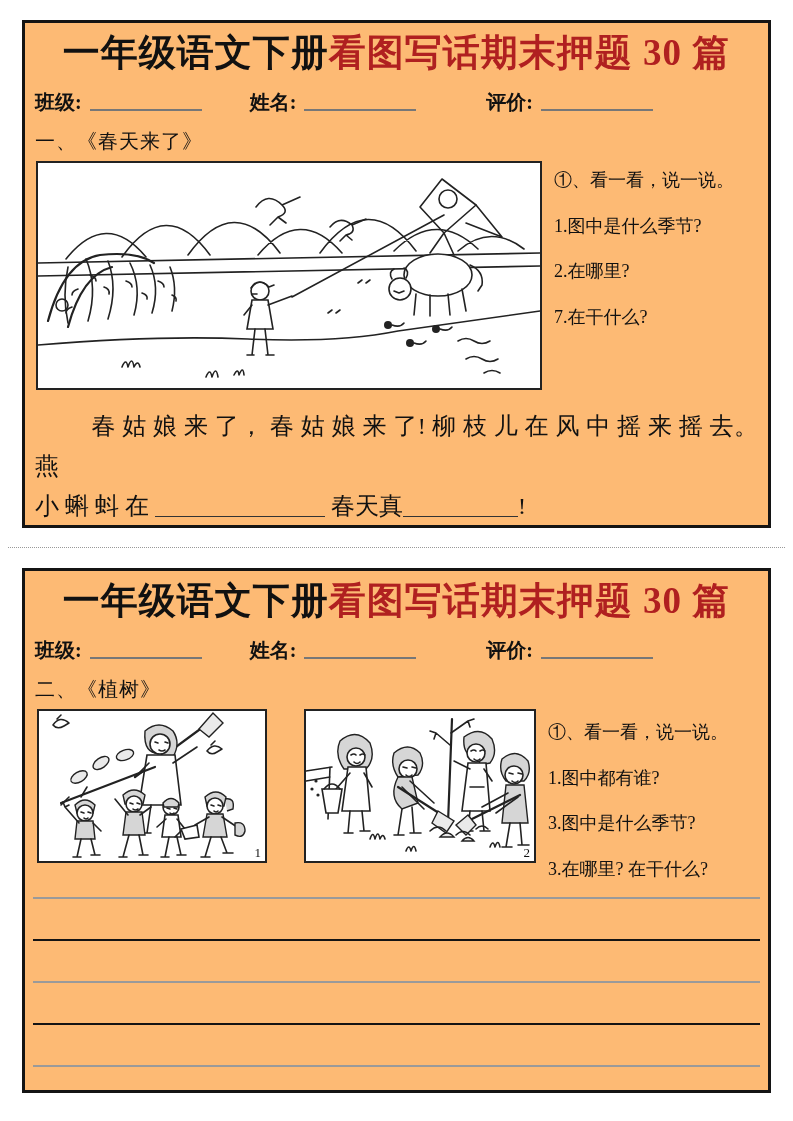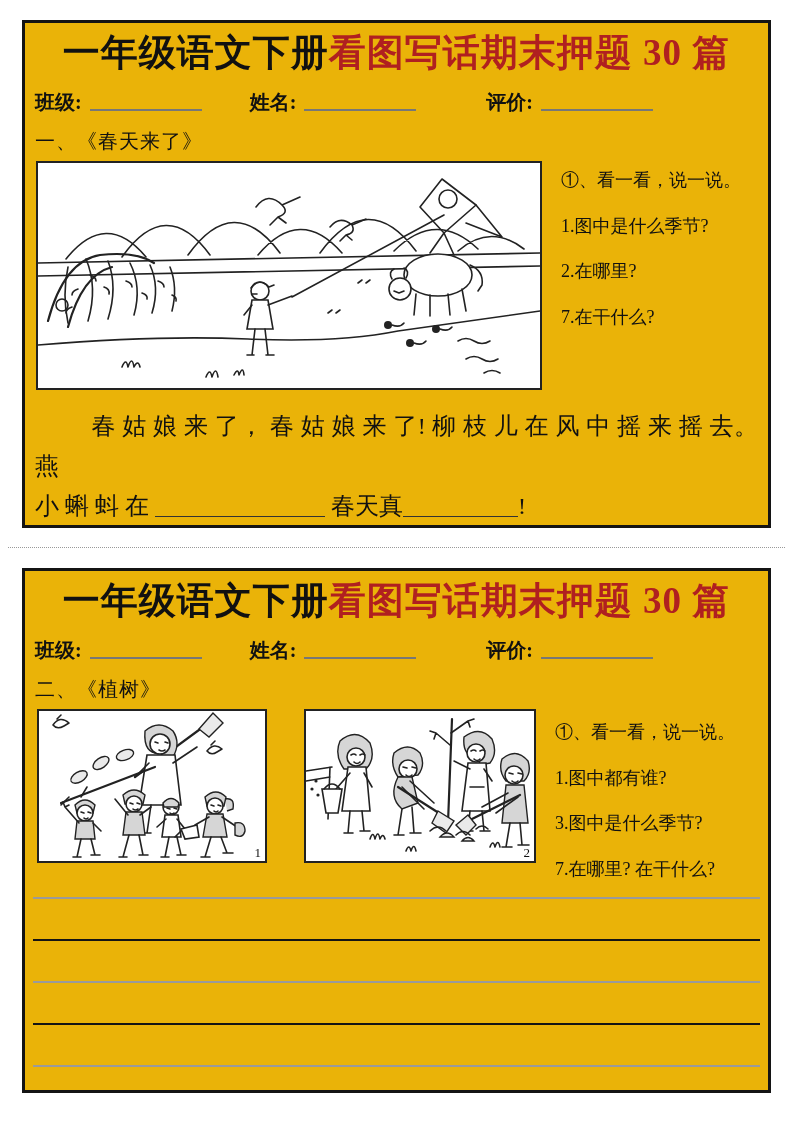--- a/index.html
+++ b/index.html
@@ -2,21 +2,21 @@
 <html><head>
 <meta charset="utf-8">
 <style>
   html,body{margin:0;padding:0;}
   body{
     width:793px;height:1121px;background:#ffffff;position:relative;
     font-family:"Liberation Serif","DejaVu Serif",serif;color:#111;
   }
   .page{
     position:absolute;left:22px;width:749px;border:3px solid #141414;
-    box-sizing:border-box;background:#eab308;overflow:hidden;
+    box-sizing:border-box;background:#fdba74;overflow:hidden;
   }
   #page1{top:20px;height:508px;}
   #page2{top:568px;height:525px;}
   .doc-title{
     text-align:center;margin-top:8px;font-size:37px;font-weight:bold;
     letter-spacing:1px;line-height:1.2;white-space:nowrap;
   }
   .doc-title .red{color:#b02020;}
   .fields{
     display:flex;align-items:flex-end;margin:14px 10px 0 10px;
@@ -31,21 +31,21 @@
   .fgroup.g3{margin-left:70px;}
   .sec-heading{margin:12px 0 0 10px;font-size:20px;letter-spacing:1px;}
   .content-row{display:flex;margin-top:6px;}
   .pic-box{
     border:2px solid #222;box-sizing:border-box;background:#fff;position:relative;
   }
   #scene1-box{margin-left:11px;width:506px;height:229px;}
   .q-col{font-size:18px;line-height:1.25;}
   #q-col-1{margin-left:12px;width:218px;padding-top:8px;}
   #q-col-2{margin-left:12px;width:212px;padding-top:12px;}
-  .q-line{margin-bottom:23px;white-space:nowrap;margin-left:7px;}
+  .q-line{margin-bottom:23px;white-space:nowrap;}
   .para{
     margin:16px 10px 0 10px;font-size:24px;line-height:40px;
   }
   .para-line{text-align:justify;text-align-last:justify;}
   .para-line.last{text-align:left;text-align-last:left;}
   .para-line.first{text-indent:0;}
   .indent{display:inline-block;width:56px;}
   .blank{
     display:inline-block;height:18px;border-bottom:1.5px solid #333;
     vertical-align:-3px;
@@ -288,21 +288,21 @@
         <path class="filll" d="M134 126 q7 -8 14 0 z M156 130 q6 -7 12 0 z"></path>
         <path class="ink" d="M64 128 q3 -9 5 0 q3 -10 5 0 q3 -7 5 0 M100 140 q3 -8 5 0 q3 -9 5 0 M184 136 q3 -8 5 0 q3 -9 5 0"></path>
       </svg>
       <span class="fig-num">2</span>
     </div>
 
     <div class="q-col" id="q-col-2">
       <div class="q-line">①、看一看，说一说。</div>
       <div class="q-line">1.图中都有谁?</div>
       <div class="q-line">3.图中是什么季节?</div>
-      <div class="q-line">7.在哪里? 在干什么?</div>
+      <div class="q-line">3.在哪里? 在干什么?</div>
     </div>
   </div>
 
   <div class="wline gray" style="top:326px;"></div>
   <div class="wline black" style="top:368px;"></div>
   <div class="wline gray" style="top:410px;"></div>
   <div class="wline black" style="top:452px;"></div>
   <div class="wline gray" style="top:494px;"></div>
 </div>
 

